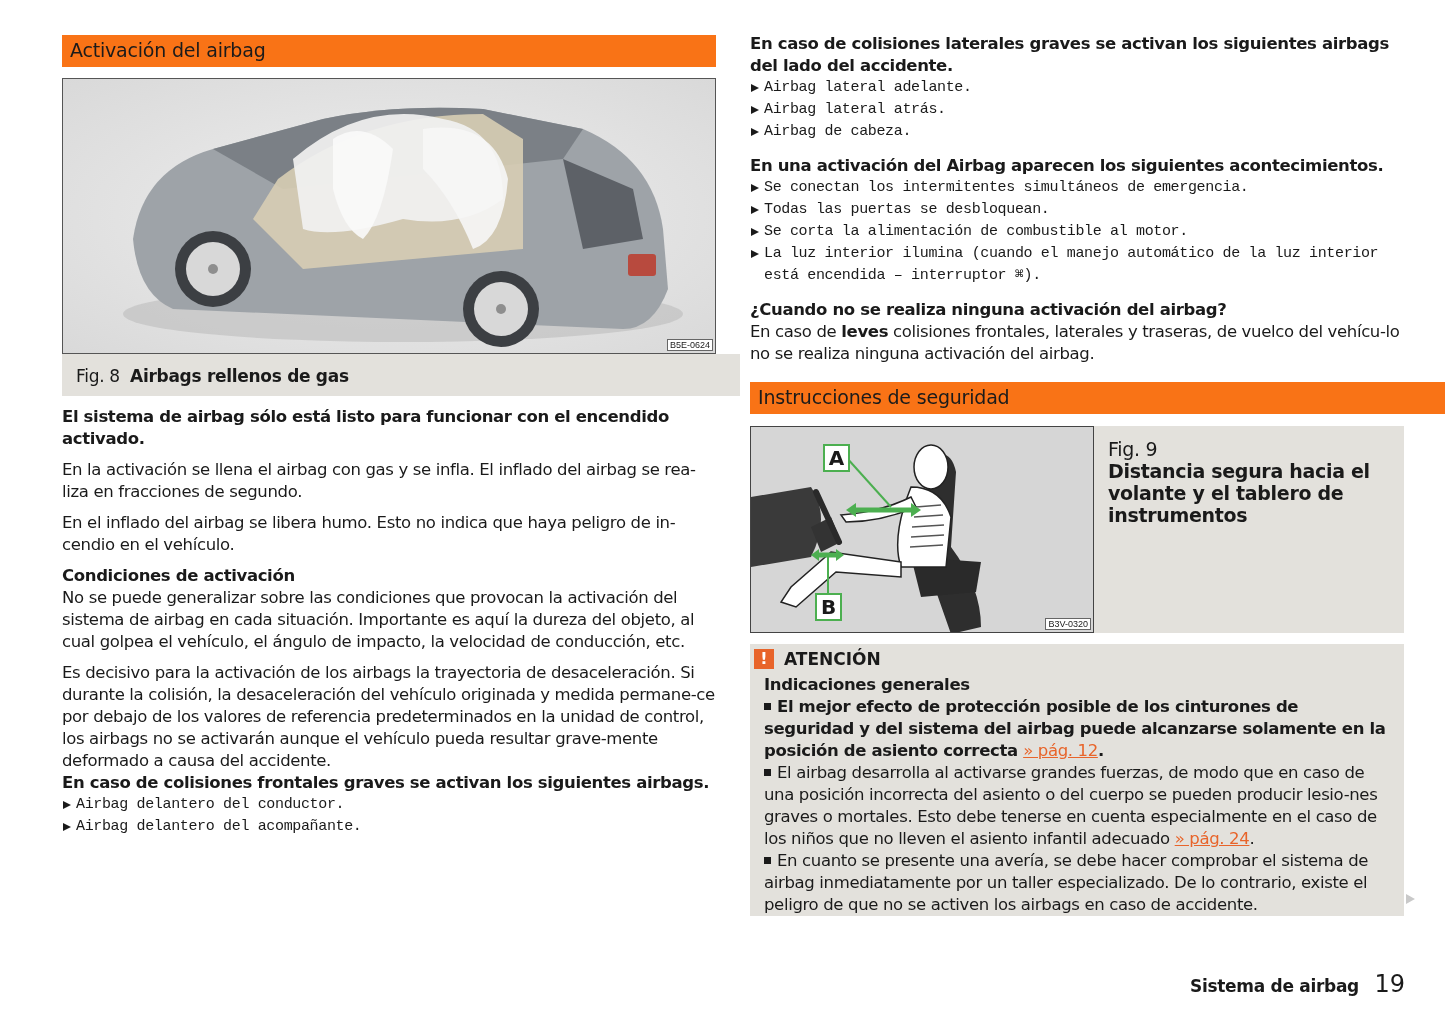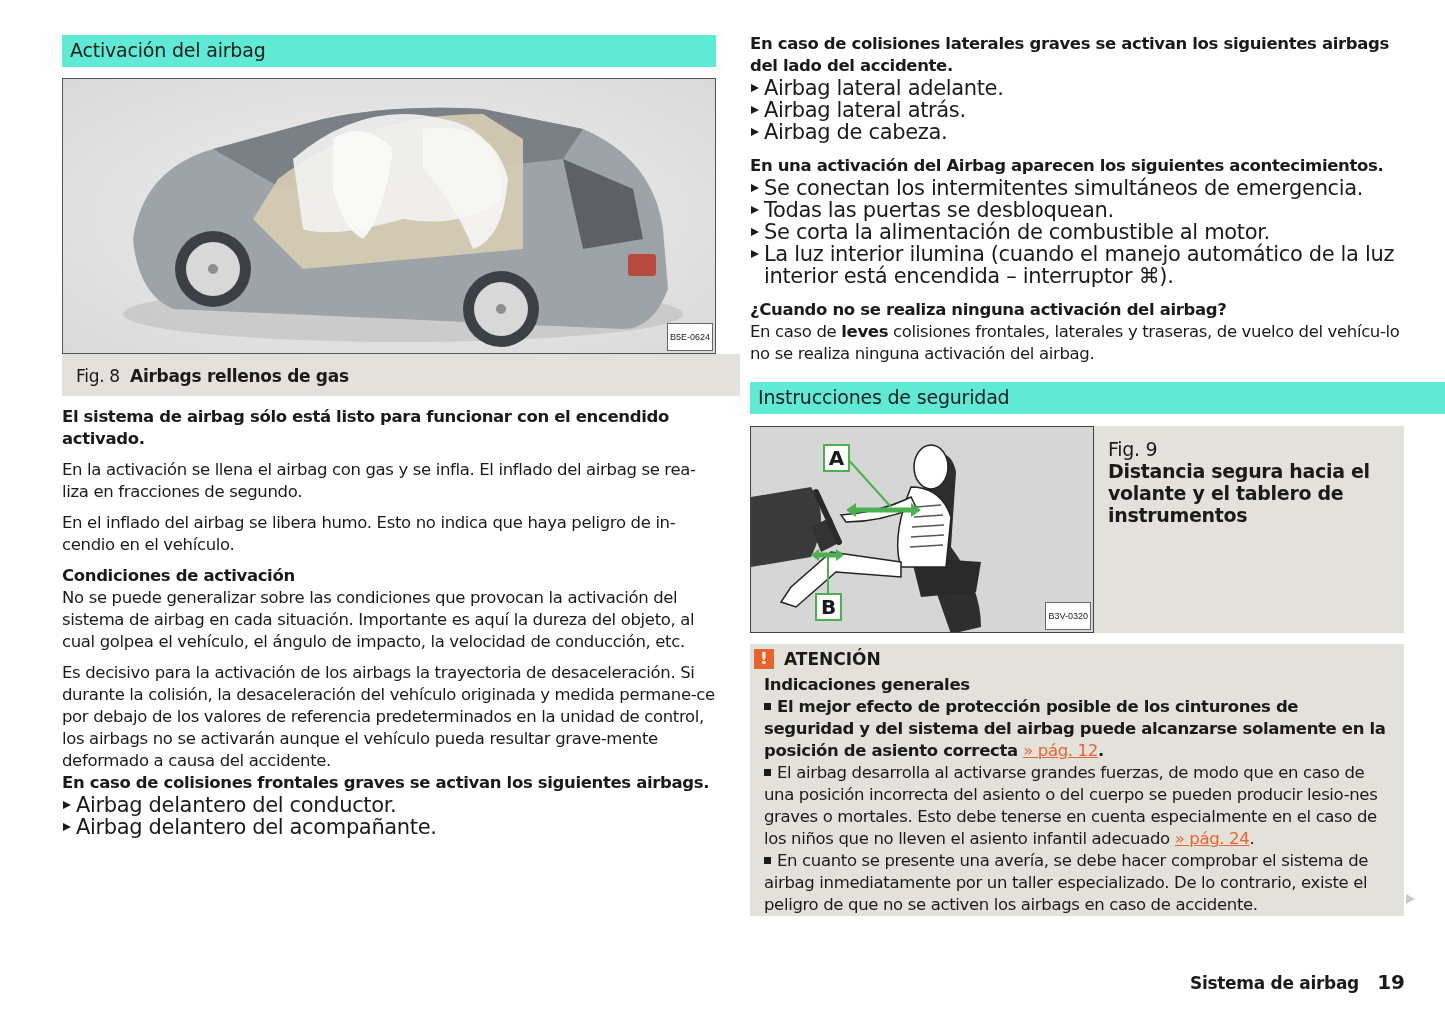--- a/index.html
+++ b/index.html
@@ -3,51 +3,51 @@
 <meta charset="utf-8">
 <style>
   * { box-sizing: border-box; margin: 0; padding: 0; }
   html, body { width: 1445px; height: 1019px; background: #ffffff; overflow: hidden; }
   body { font-family: "DejaVu Sans", sans-serif; color: #1a1a1a; position: relative; }
   .col { position: absolute; top: 0; }
   .col-left { left: 62px; width: 654px; }
   .col-right { left: 750px; width: 654px; }
 
   .section-head {
-    background: #5eead4;
+    background: #f97316;
     height: 32px;
     font-size: 19px;
     font-weight: normal;
     padding: 4px 8px 0 8px;
     letter-spacing: -0.2px;
     color: #1b1b1b;
   }
   .p { font-size: 16.5px; line-height: 22px; letter-spacing: -0.35px; }
   .b { font-weight: bold; }
-  .bullet-item { font-size: 21px; line-height: 22px; letter-spacing: -0.35px; padding-left: 14px; position: relative; }
+  .bullet-item { font-size: 15px; line-height: 22px; letter-spacing: -0.35px; padding-left: 14px; position: relative; font-family: Liberation Mono, monospace; }
   .bullet-item::before { content: ""; position: absolute; left: 1px; top: 7px; border-left: 8px solid #1a1a1a; border-top: 4px solid transparent; border-bottom: 4px solid transparent; }
 
   .fig1 { position: absolute; left: 0; top: 78px; width: 654px; height: 276px; border: 1px solid #555; background: radial-gradient(ellipse at 50% 50%, #efefef 0%, #d9d9d9 100%); overflow: hidden; }
-  .fig-code { position: absolute; right: 2px; bottom: 2px; font-size: 9px; background: #fff; border: 1px solid #666; padding: 8px 2px; font-family: "Liberation Sans", sans-serif; color: #222; }
+  .fig-code { position: absolute; right: 2px; bottom: 2px; font-size: 9px; background: #fff; border: 1px solid #666; padding: 0 2px; font-family: "Liberation Sans", sans-serif; color: #222; }
   .fig1-caption { position: absolute; left: 0; top: 354px; width: 678px; height: 42px; background: #e3e1dc; font-size: 17px; padding: 12px 14px 0 14px; letter-spacing: -0.3px; }
 
   .fig2-wrap { position: absolute; left: 0; top: 426px; width: 654px; height: 207px; background: #e3e1dc; }
   .fig2 { position: absolute; left: 0; top: 0; width: 344px; height: 207px; border: 1px solid #444; background: #d6d6d6; overflow: hidden; }
   .fig2-caption { position: absolute; left: 358px; top: 12px; font-size: 19px; line-height: 22px; letter-spacing: -0.3px; }
 
   .warn { position: absolute; left: 0; top: 644px; width: 654px; height: 272px; background: #e3e1dc; padding: 2px 14px 0 14px; }
   .warn-head { display: flex; align-items: center; height: 26px; font-size: 17px; font-weight: bold; }
   .warn-icon { width: 20px; height: 20px; background: #e8642a; color: #fff; font-weight: bold; font-size: 16px; text-align: center; line-height: 20px; margin-left: -10px; margin-right: 10px; }
   .link { color: #e8642a; text-decoration: underline; }
   .sq { display: inline-block; width: 7px; height: 7px; background: #1a1a1a; margin-right: 6px; vertical-align: 2px; }
   .next-arrow { position: absolute; left: 1406px; top: 894px; border-left: 9px solid #c9c9c9; border-top: 5px solid transparent; border-bottom: 5px solid transparent; }
 
   .footer { position: absolute; top: 970px; left: 1190px; width: 215px; display: flex; justify-content: space-between; align-items: baseline; }
   .footer-title { font-size: 17px; font-weight: bold; letter-spacing: -0.3px; }
-  .footer-page { font-size: 20px; font-weight: bold; }
+  .footer-page { font-size: 24px; font-weight: normal; }
 </style>
 </head>
 <body>
 
 <div class="col col-left">
   <div class="section-head" style="position:absolute;top:35px;left:0;width:654px;">Activación del airbag</div>
 
   <div class="fig1">
     <svg width="654" height="276" viewBox="0 0 654 276">
       <ellipse cx="340" cy="235" rx="280" ry="28" fill="#bdbdbd" opacity="0.6"></ellipse>

